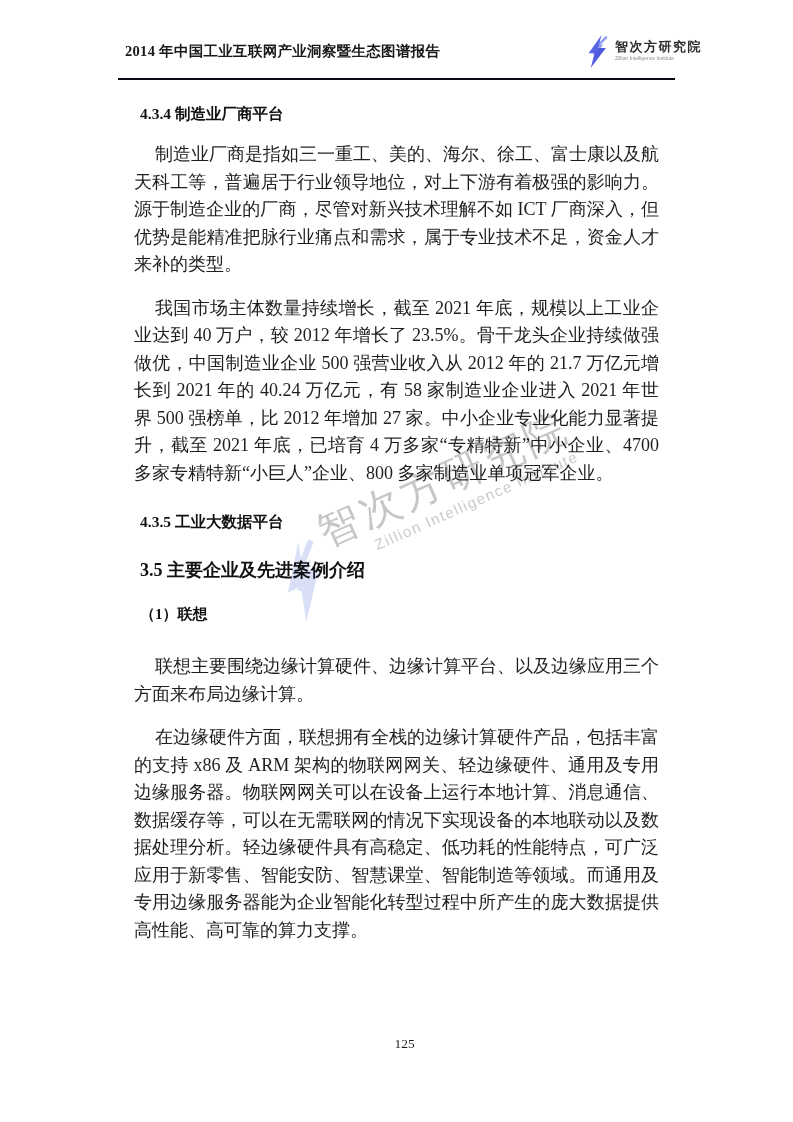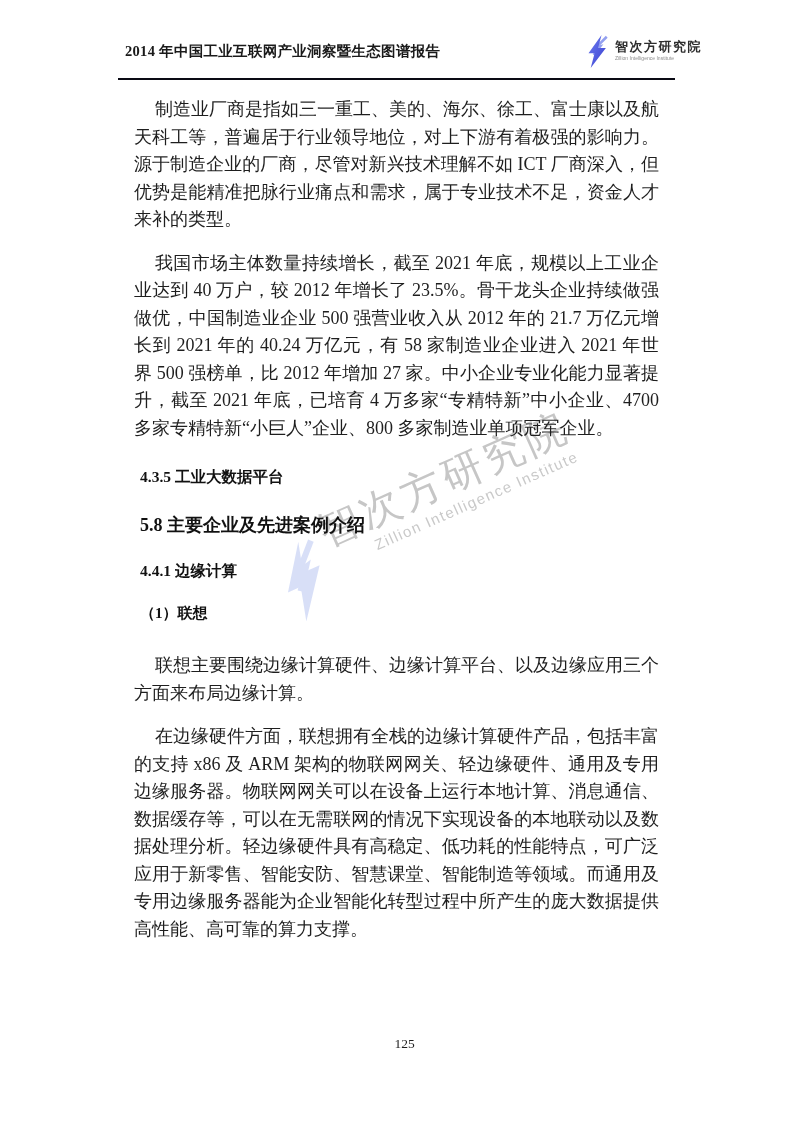--- a/index.html
+++ b/index.html
@@ -76,27 +76,27 @@
     </svg>
     <div class="logo-txt">
       <span class="logo-cn">智次方研究院</span>
       <span class="logo-en">Zillion Intelligence Institute</span>
     </div>
   </div>
 
   <div class="rule"></div>
 
   <div class="content">
+    <div class="h3">4.3.4 制造业厂商平台</div>
     <p class="body">制造业厂商是指如三一重工、美的、海尔、徐工、富士康以及航天科工等，普遍居于行业领导地位，对上下游有着极强的影响力。源于制造企业的厂商，尽管对新兴技术理解不如 ICT 厂商深入，但优势是能精准把脉行业痛点和需求，属于专业技术不足，资金人才来补的类型。</p>
     <p class="body">我国市场主体数量持续增长，截至 2021 年底，规模以上工业企业达到 40 万户，较 2012 年增长了 23.5%。骨干龙头企业持续做强做优，中国制造业企业 500 强营业收入从 2012 年的 21.7 万亿元增长到 2021 年的 40.24 万亿元，有 58 家制造业企业进入 2021 年世界 500 强榜单，比 2012 年增加 27 家。中小企业专业化能力显著提升，截至 2021 年底，已培育 4 万多家“专精特新”中小企业、4700 多家专精特新“小巨人”企业、800 多家制造业单项冠军企业。</p>
 
     <div class="h3b">4.3.5 工业大数据平台</div>
 
-    <div class="h2">5.8 主要企业及先进案例介绍</div>
-    <div class="h3" style="margin-top:22px;">4.4.1 边缘计算</div>
+    <div class="h2">3.5 主要企业及先进案例介绍</div>
     <div class="h4">（1）联想</div>
     <div class="spacer12"></div>
     <p class="body">联想主要围绕边缘计算硬件、边缘计算平台、以及边缘应用三个方面来布局边缘计算。</p>
     <p class="body">在边缘硬件方面，联想拥有全栈的边缘计算硬件产品，包括丰富的支持 x86 及 ARM 架构的物联网网关、轻边缘硬件、通用及专用边缘服务器。物联网网关可以在设备上运行本地计算、消息通信、数据缓存等，可以在无需联网的情况下实现设备的本地联动以及数据处理分析。轻边缘硬件具有高稳定、低功耗的性能特点，可广泛应用于新零售、智能安防、智慧课堂、智能制造等领域。而通用及专用边缘服务器能为企业智能化转型过程中所产生的庞大数据提供高性能、高可靠的算力支撑。</p>
   </div>
 
   <div class="page-number">125</div>
 
 </div>
 

